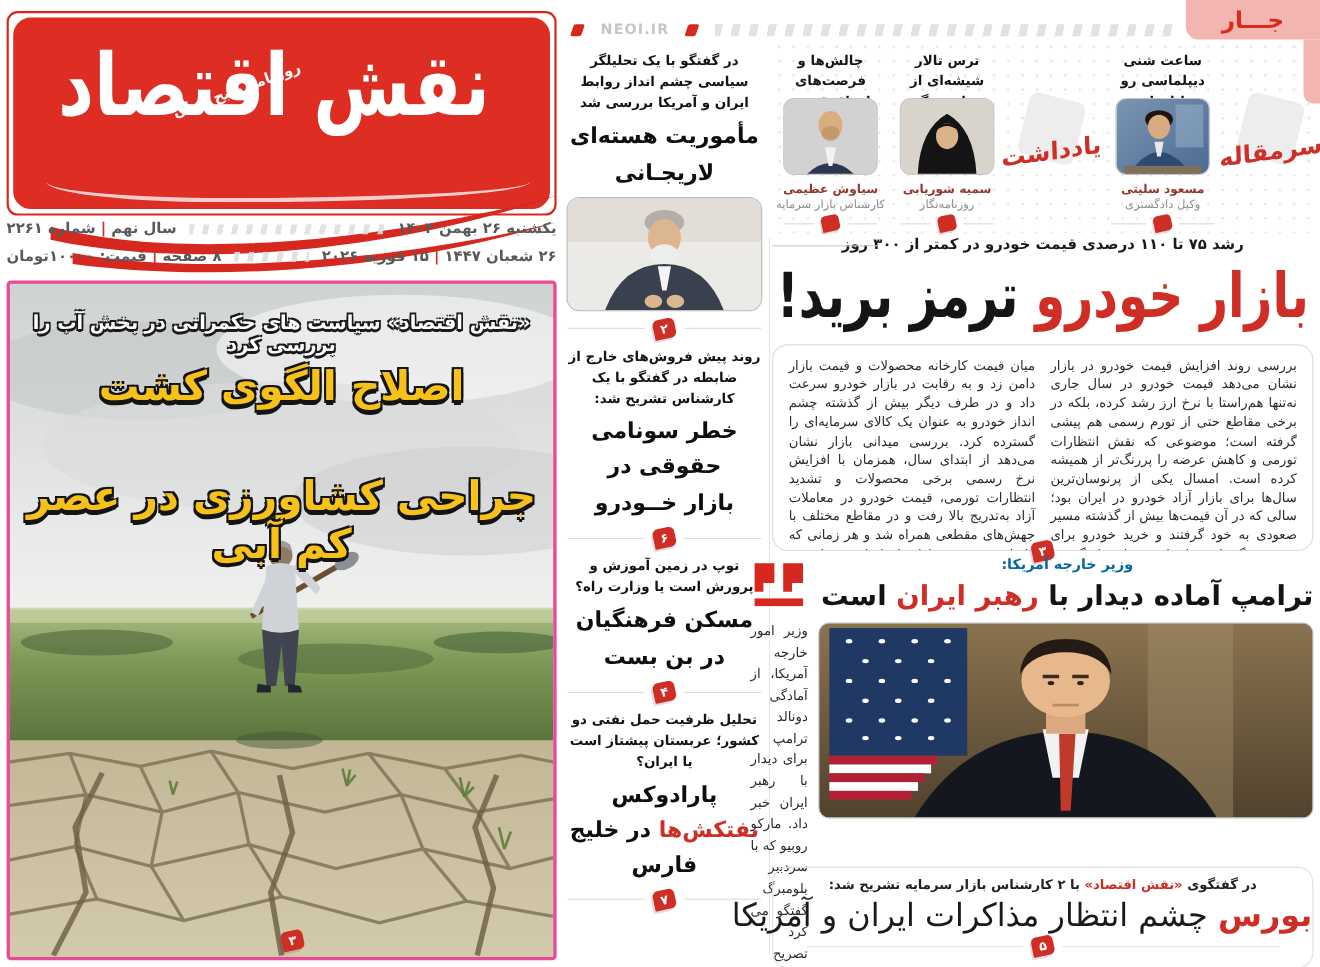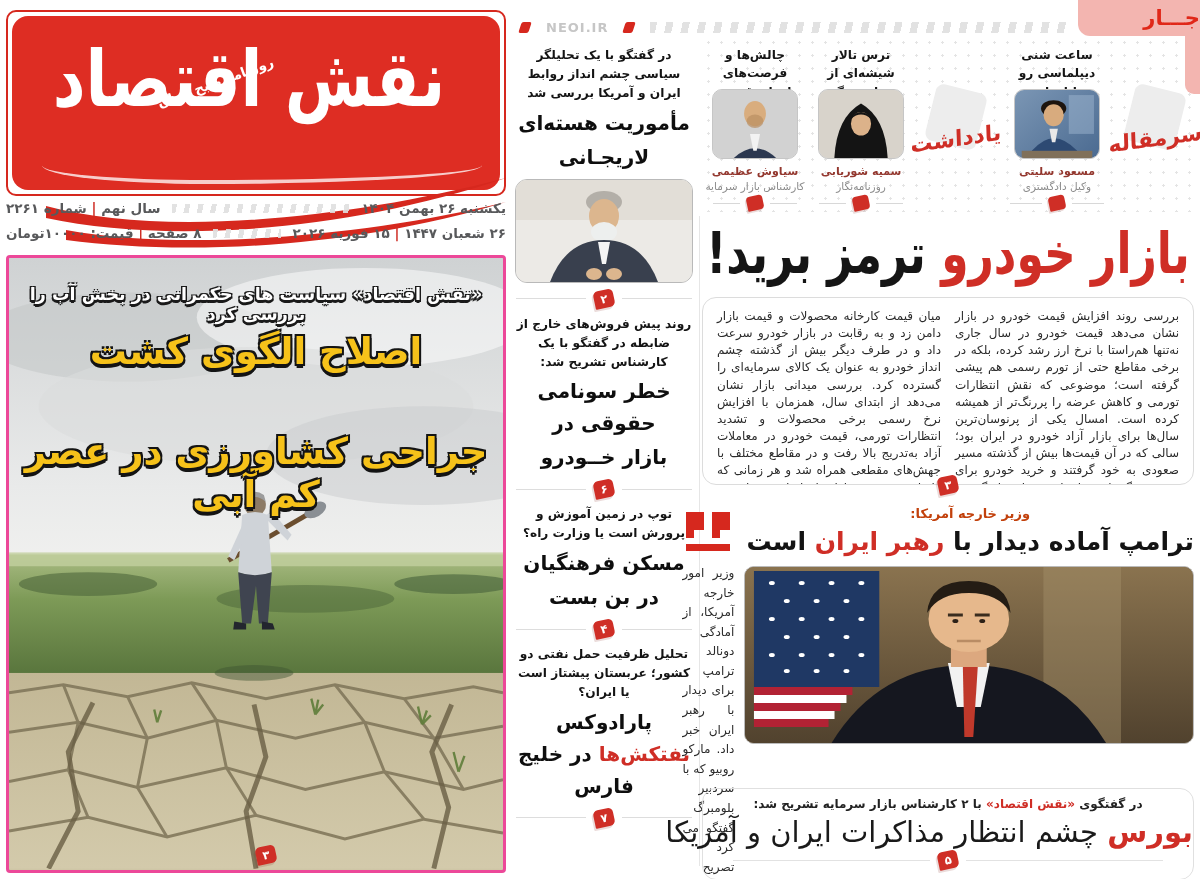--- a/index.html
+++ b/index.html
@@ -1,21 +1,21 @@
 <!DOCTYPE html>
 <html lang="fa" dir="rtl"><head>
 <meta charset="utf-8">
 <style>
   html,body{margin:0;padding:0;background:#fff;}
   body{font-family:"DejaVu Sans",sans-serif;}
   #paper{position:relative;width:1200px;height:879px;background:#fff;overflow:hidden;direction:rtl;}
   .red{color:#cf2e26;}
   
   .corner{position:absolute;right:0;top:0;width:122px;height:36px;background:#f3b5b0;border-radius:0 0 0 12px;
-          display:flex;align-items:center;justify-content:flex-start;color:#e02718;font-weight:800;font-size:21px;letter-spacing:3px;z-index:5;}
+          display:flex;align-items:center;justify-content:center;color:#e02718;font-weight:800;font-size:21px;letter-spacing:3px;z-index:5;}
   .corner-side{position:absolute;right:0;top:36px;width:15px;height:58px;background:#f3b5b0;border-radius:0 0 0 9px;z-index:5;}
   
   .topstrip{position:absolute;left:520px;top:20px;width:552px;height:14px;display:flex;align-items:center;gap:16px;direction:ltr;z-index:4;}
   .site-tag{color:#c6c6c6;font-weight:700;font-size:13px;letter-spacing:1px;}
   .diamond{width:10px;height:11px;background:#d6281e;transform:skewX(-18deg);border-radius:2px;}
   .tickline{flex:1;height:11px;background:repeating-linear-gradient(102deg,#e2e2e2 0 7px,transparent 7px 16px);}
   
   .masthead{position:absolute;left:6px;top:10px;width:500px;height:186px;border:2px solid #d6281e;border-radius:10px;padding:4px;box-sizing:border-box;background:#fff;z-index:3;}
   .masthead-inner{position:relative;width:100%;height:100%;background:#de2d23;border-radius:16px;overflow:hidden;}
   .masthead-title{position:absolute;right:14px;left:0;top:26px;text-align:center;color:#fff;font-size:64px;font-weight:900;transform:scaleY(1.22);letter-spacing:-2px;}
@@ -71,21 +71,21 @@
   .car-head{text-align:center;font-size:44px;font-weight:900;letter-spacing:-1px;transform:scaleY(1.28);margin-top:14px;white-space:nowrap;color:#151515;}
   .car-body{margin-top:18px;border:1.5px solid #dcdcdc;border-radius:14px;padding:10px 14px;display:flex;gap:14px;height:166px;overflow:hidden;}
   .car-col{flex:1;font-size:12px;line-height:1.43;text-align:justify;color:#2b2b2b;}
   .car-badge{display:flex;justify-content:center;margin-top:-9px;position:relative;z-index:3;}
   
   .rubio{position:absolute;left:702px;top:506px;width:492px;display:flex;gap:12px;z-index:2;}
   .rubio-right{width:168px;}
   .quote-icon{display:flex;justify-content:center;margin:4px 0 10px;}
   .rubio-body{font-size:12.1px;line-height:1.62;text-align:justify;color:#2b2b2b;}
   .rubio-left{flex:1;}
-  .rubio-kick{text-align:center;font-size:13px;font-weight:700;color:#c2410c;}
+  .rubio-kick{text-align:center;font-size:13px;font-weight:700;color:#0369a1;}
   .rubio-head{text-align:center;font-size:25px;font-weight:900;margin-top:6px;white-space:nowrap;color:#131313;}
   .rubio-photo{width:100%;height:176px;margin-top:10px;border-radius:10px;overflow:hidden;border:1px solid #bbb;background:#7a6647;}
   
   .bourse{position:absolute;left:702px;top:788px;width:492px;height:92px;border:1.5px solid #e0e0e0;border-radius:14px;box-sizing:border-box;
           text-align:center;padding-top:8px;z-index:2;}
   .bourse-kick{font-size:12px;font-weight:700;color:#222;}
   .bourse-head{font-size:29px;margin-top:4px;color:#1a1a1a;white-space:nowrap;}
   .bourse-head .red{font-weight:800;}
   .bourse-head .blk{font-weight:500;}
   .bourse-sep{display:flex;align-items:center;gap:8px;margin:2px 30px 0;}
@@ -340,20 +340,21 @@
           <span class="ln"></span>
           <span class="badge">۷</span>
           <span class="ln"></span>
         </div>
     </div>
 
 
   </div>
 
   <div class="carbox">
+    <div class="car-kick">رشد ۷۵ تا ۱۱۰ درصدی قیمت خودرو در کمتر از ۳۰۰ روز</div>
     <div class="car-head"><span class="red">بازار خودرو</span><span> ترمز برید!</span></div>
     <div class="car-body">
       <div class="car-col">بررسی روند افزایش قیمت خودرو در بازار نشان می‌دهد قیمت خودرو در سال جاری نه‌تنها هم‌راستا با نرخ ارز رشد کرده، بلکه در برخی مقاطع حتی از تورم رسمی هم پیشی گرفته است؛ موضوعی که نقش انتظارات تورمی و کاهش عرضه را پررنگ‌تر از همیشه کرده است. امسال یکی از پرنوسان‌ترین سال‌ها برای بازار آزاد خودرو در ایران بود؛ سالی که در آن قیمت‌ها بیش از گذشته مسیر صعودی به خود گرفتند و خرید خودرو برای بخش بزرگی از متقاضیان دشوارتر از گذشته شد و در کنار آن لاتاری و بخت‌آزمایی برای برنده شدن متقاضیان نیز بیش از دیگر موارد به شکاف</div>
       <div class="car-col">میان قیمت کارخانه محصولات و قیمت بازار دامن زد و به رقابت در بازار خودرو سرعت داد و در طرف دیگر بیش از گذشته چشم انداز خودرو به عنوان یک کالای سرمایه‌ای را گسترده کرد. بررسی میدانی بازار نشان می‌دهد از ابتدای سال، همزمان با افزایش نرخ رسمی برخی محصولات و تشدید انتظارات تورمی، قیمت خودرو در معاملات آزاد به‌تدریج بالا رفت و در مقاطع مختلف با جهش‌های مقطعی همراه شد و هر زمانی که فاصله خودرو در بازار با فاصله نرخ ارز در بازار آزاد زیاد شد، بازار خودرو به سرعت خود را به بازار ارز رساند و این عقب نشینی را جبران کرد...</div>
     </div>
     <div class="car-badge">
         <span class="badge">۳</span>
       </div>
   </div>
 

